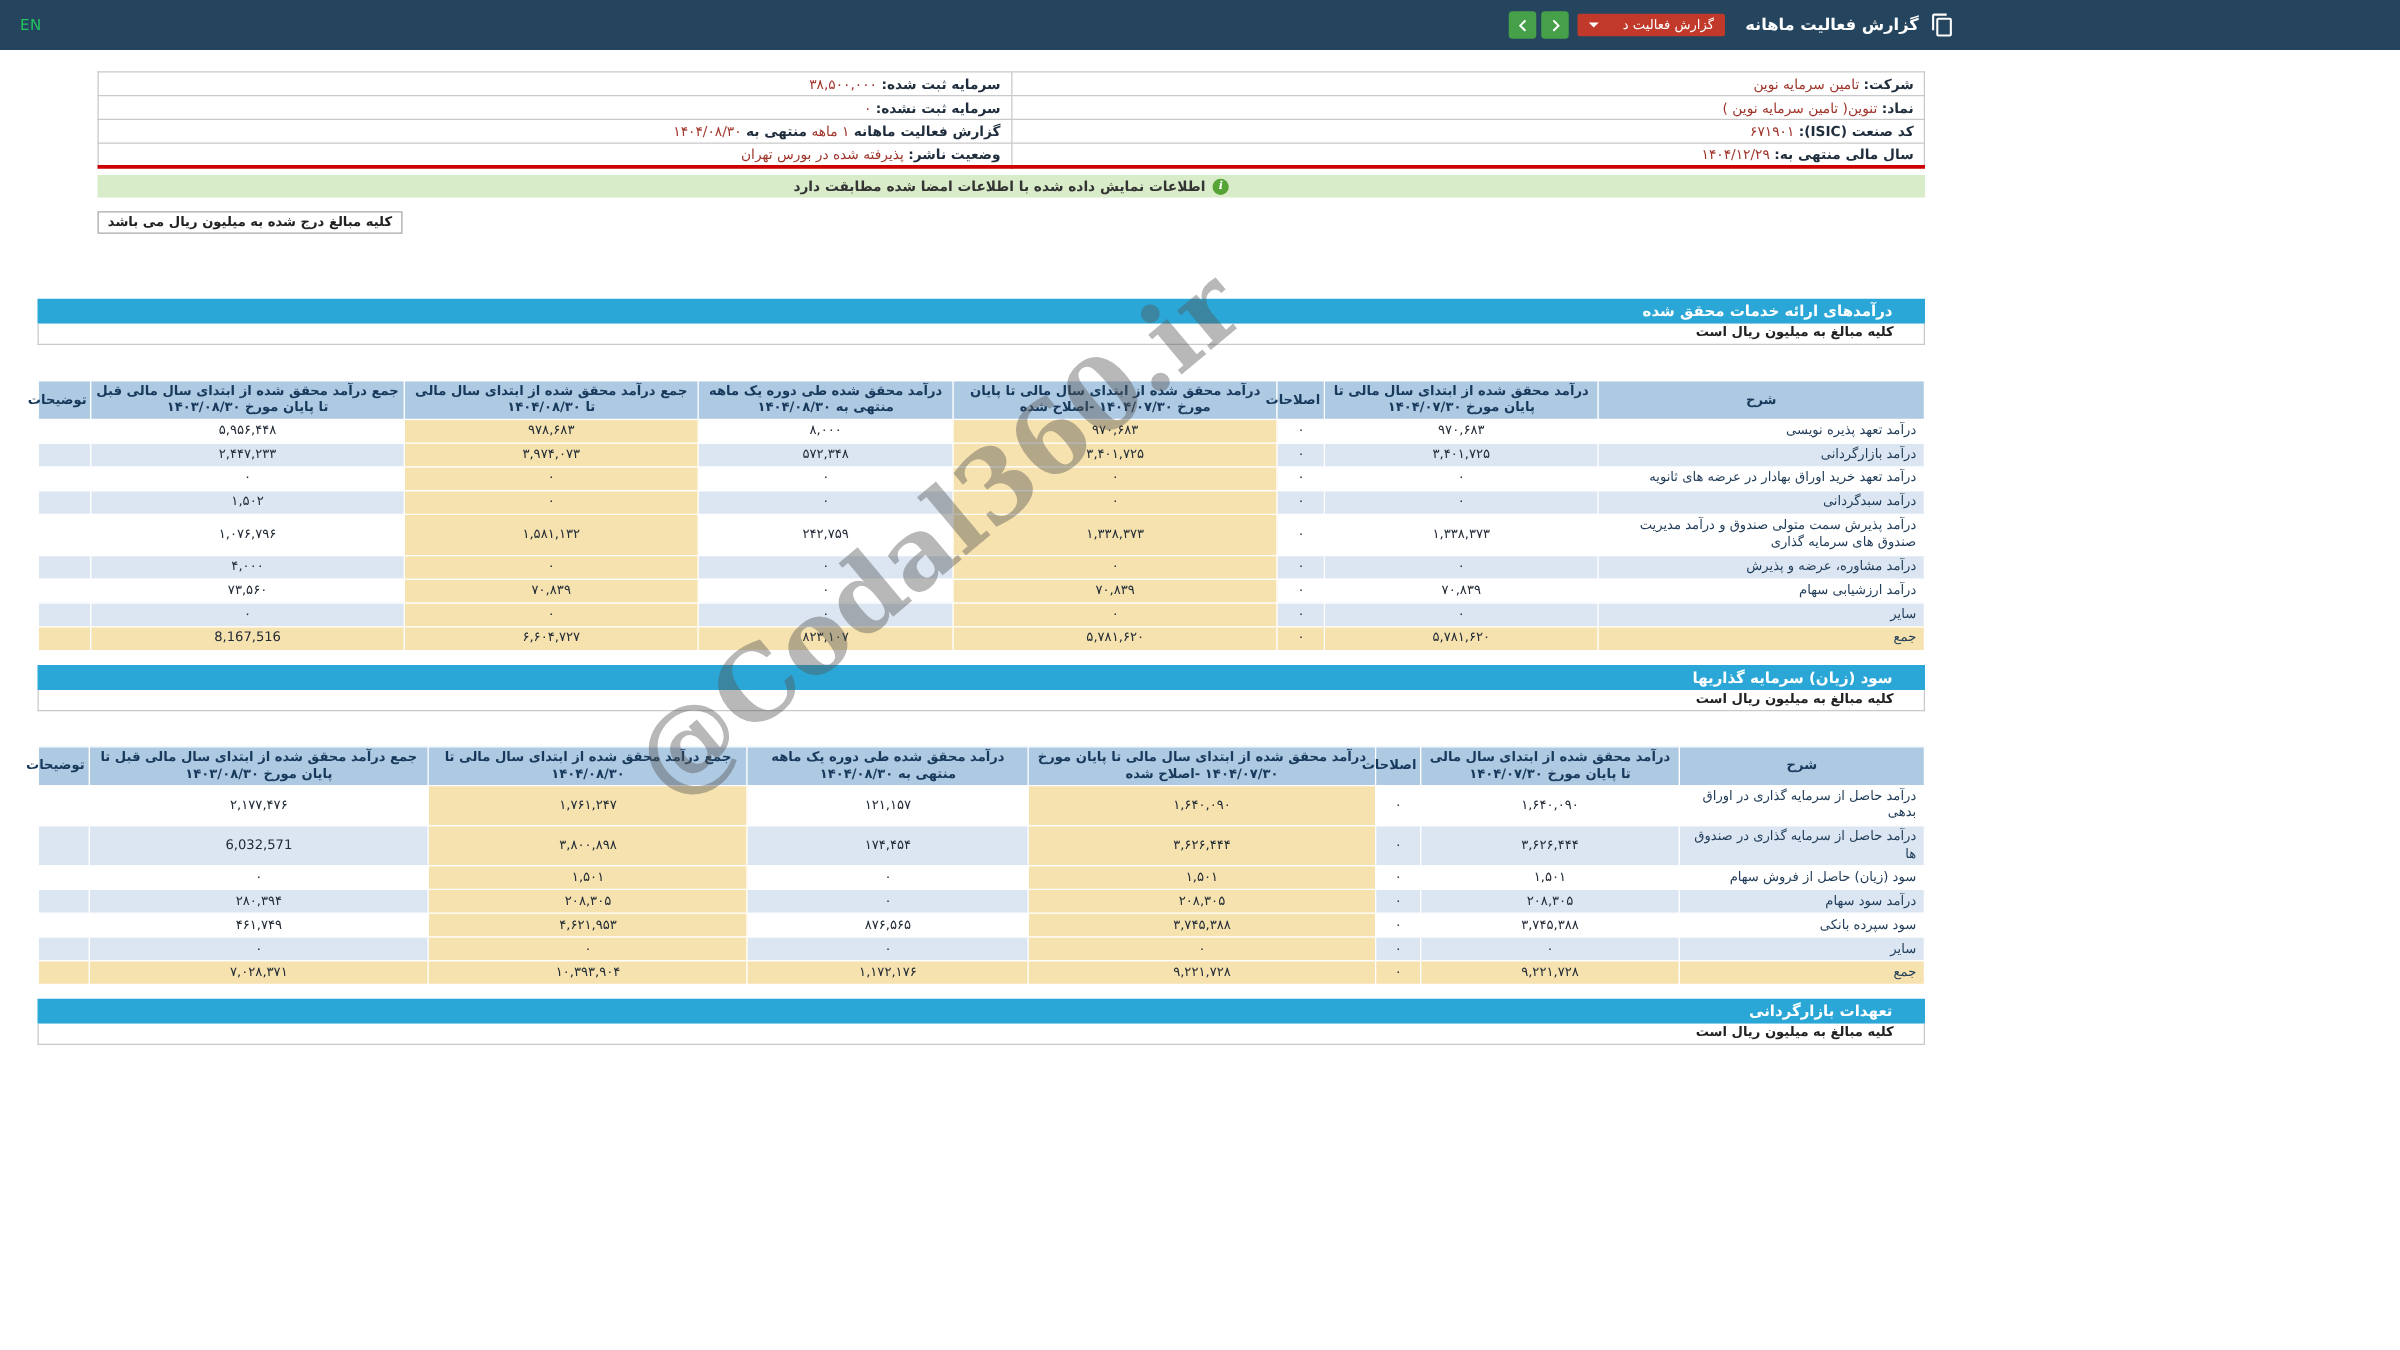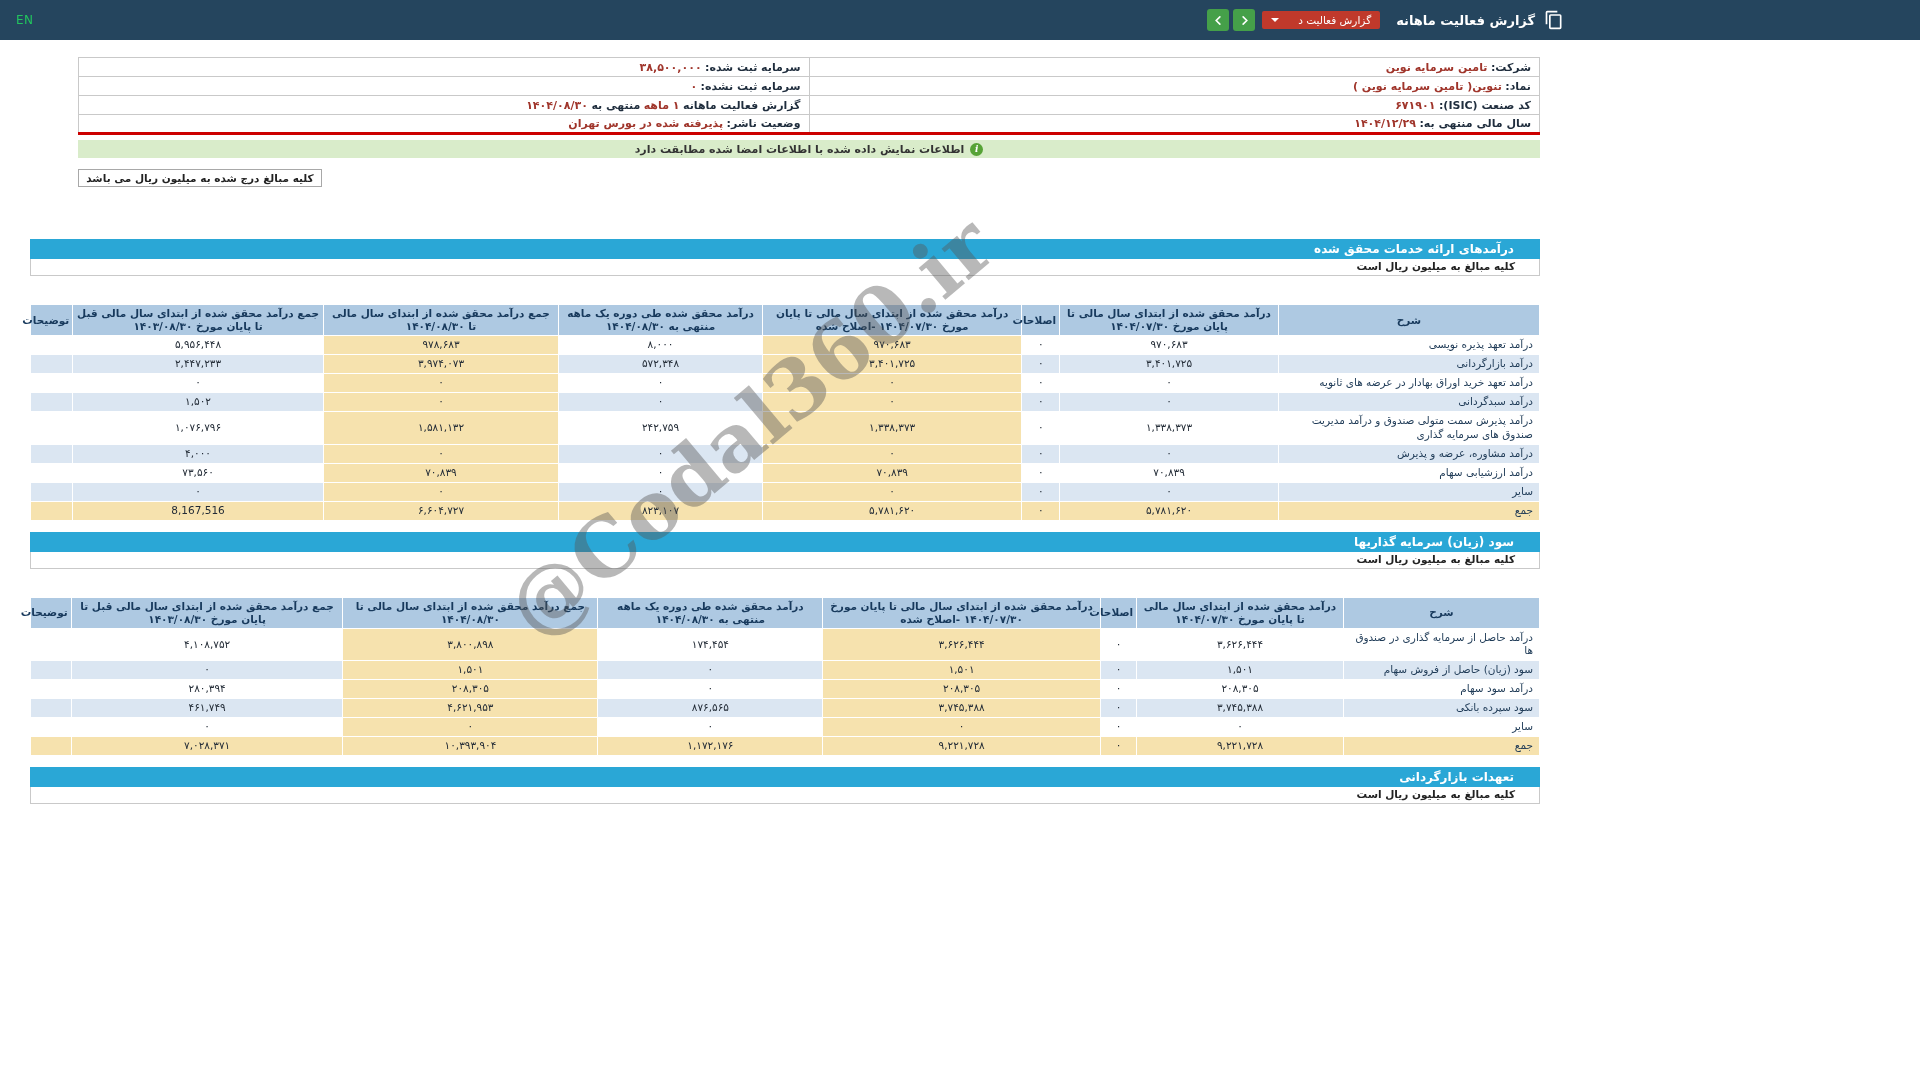--- a/index.html
+++ b/index.html
@@ -36,21 +36,21 @@
     cursor: pointer; margin-left: 4px; padding: 0;
   }
   .en { margin-right: auto; color: #22c55e; font-size: 12px; cursor: pointer; letter-spacing: .5px; }
 
   
   .meta-wrap { margin: 17px 380px 0 78px; }
   .meta-table { width: 100%; border-collapse: collapse; font-size: 11px; border-bottom: 3px solid #cc0000; }
   .meta-table td { border: 1px solid #c9c9c9; height: 19px; padding: 1px 8px; }
   .meta-table td:first-child, .meta-table td:last-child { width: 50%; }
   .lbl { font-weight: bold; color: #1f2d3d; }
-  .val { font-weight: bold; color: #a0352b; text-align: center; }
+  .val { font-weight: normal; color: #a0352b; text-align: center; }
 
   
   .banner {
     margin: 5px 380px 0 78px; background: #d9ecca; height: 18px;
     display: flex; align-items: center; justify-content: center; gap: 6px;
     font-size: 11px; font-weight: bold; color: #333;
   }
   .info-icon {
     width: 13px; height: 13px; border-radius: 50%; background: #56a336;
     color: #fff; font-size: 9px; font-weight: bold; font-style: italic;
@@ -335,27 +335,37 @@
             <th>اصلاحات</th>
             <th>درآمد محقق شده از ابتدای سال مالی تا پایان مورخ ۱۴۰۴/۰۷/۳۰ -اصلاح شده</th>
             <th>درآمد محقق شده طی دوره یک ماهه منتهی به ۱۴۰۴/۰۸/۳۰</th>
             <th>جمع درآمد محقق شده از ابتدای سال مالی تا ۱۴۰۴/۰۸/۳۰</th>
             <th>جمع درآمد محقق شده از ابتدای سال مالی قبل تا پایان مورخ ۱۴۰۳/۰۸/۳۰</th>
             <th>توضیحات</th>
           </tr>
         </thead>
       <tbody>
           <tr>
+            <td class="row-label">درآمد حاصل از سرمایه گذاری در اوراق بدهی</td>
+            <td>۱,۶۴۰,۰۹۰</td>
+            <td>۰</td>
+            <td class="hl">۱,۶۴۰,۰۹۰</td>
+            <td>۱۲۱,۱۵۷</td>
+            <td class="hl">۱,۷۶۱,۲۴۷</td>
+            <td>۲,۱۷۷,۴۷۶</td>
+            <td></td>
+          </tr>
+          <tr>
             <td class="row-label">درآمد حاصل از سرمایه گذاری در صندوق ها</td>
             <td>۳,۶۲۶,۴۴۴</td>
             <td>۰</td>
             <td class="hl">۳,۶۲۶,۴۴۴</td>
             <td>۱۷۴,۴۵۴</td>
             <td class="hl">۳,۸۰۰,۸۹۸</td>
-            <td>۴,۱۰۸,۷۵۲</td>
+            <td>6,032,571</td>
             <td></td>
           </tr>
           <tr>
             <td class="row-label">سود (زیان) حاصل از فروش سهام</td>
             <td>۱,۵۰۱</td>
             <td>۰</td>
             <td class="hl">۱,۵۰۱</td>
             <td>۰</td>
             <td class="hl">۱,۵۰۱</td>
             <td>۰</td>

